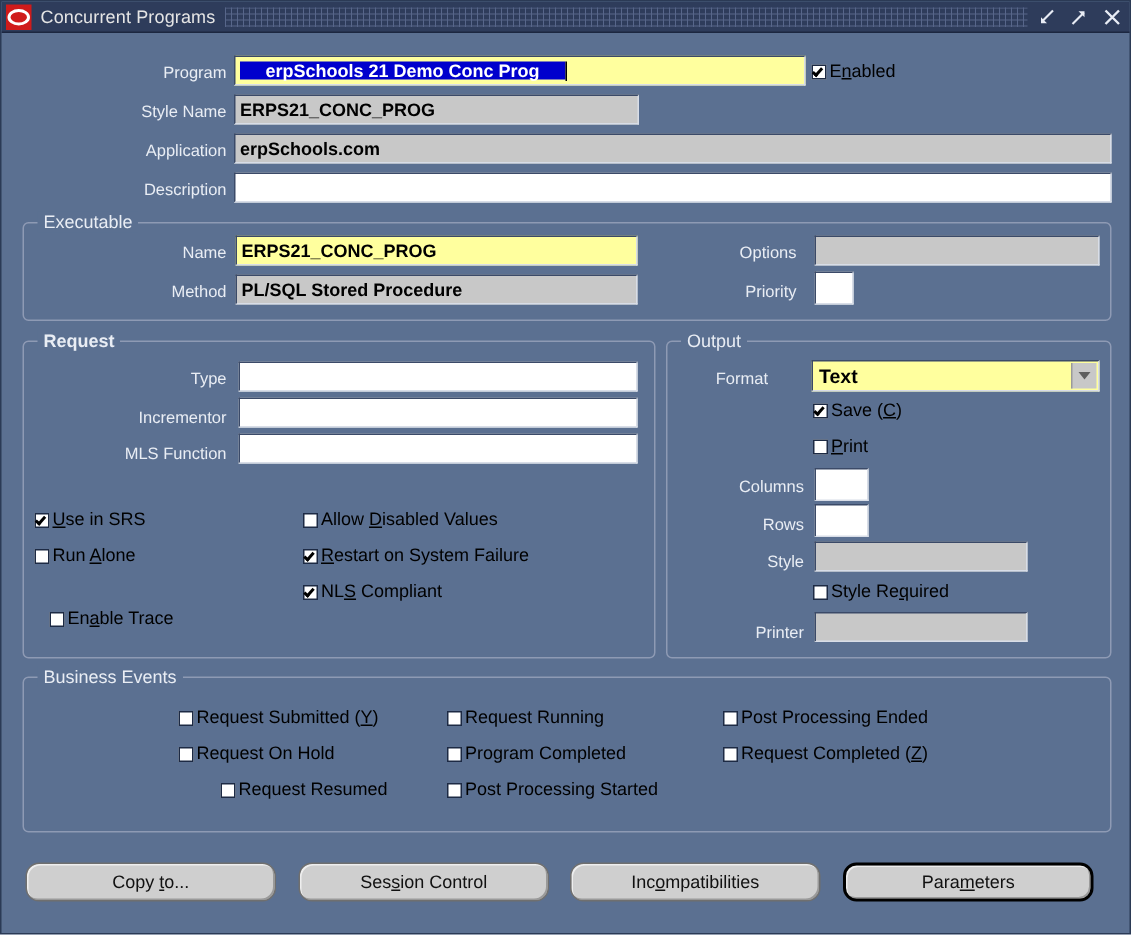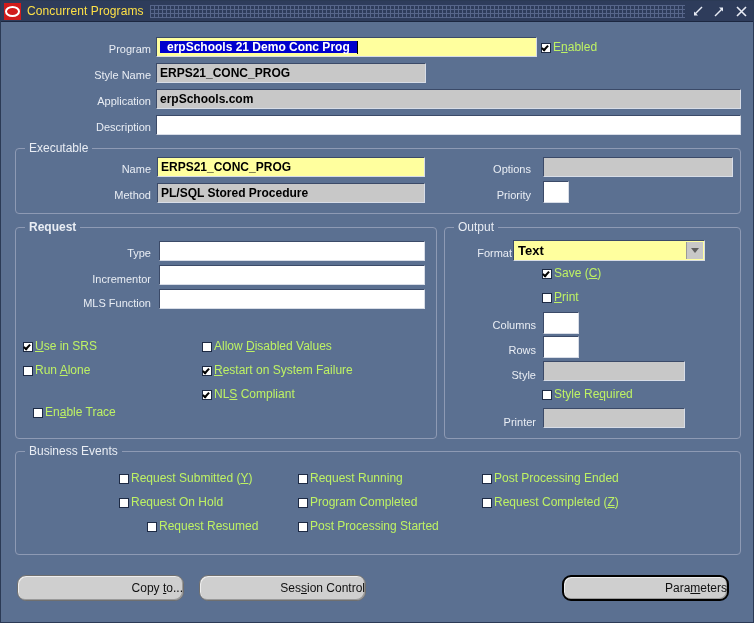--- a/index.html
+++ b/index.html
@@ -39,21 +39,21 @@
     display: flex; align-items: center; justify-content: center;
     flex: none;
   }
   .app-logo .oval {
     width: 11px; height: 7px;
     border: 2px solid #ffffff;
     border-radius: 50%;
     background: #d01b1b;
   }
   .title-text {
-    color: #fde047;
+    color: #e5e5e5;
     font-size: 12px;
     margin-left: 6px;
     white-space: nowrap;
     letter-spacing: .1px;
     flex: none;
   }
   .title-fill {
     flex: 1 1 auto;
     height: 13px;
     margin: 0 6px;
@@ -109,21 +109,21 @@
     border-bottom: 1px solid #d8dde7;
     overflow: hidden;
   }
   .fld.yellow { background: #ffff9e; }
   .fld.grey   { background: #c8c8c8; }
   .fld.white  { background: #ffffff; }
 
   .sel-text {
     background: #0000cd;
     color: #ffffff;
-    padding: 0 7px;
+    padding: 0 17px;
   }
   .caret {
     display: inline-block;
     width: 1px;
     height: 13px;
     background: #000;
     margin-left: 0px;
   }
 
   
@@ -167,21 +167,21 @@
     content: "";
     position: absolute;
     left: 1px; top: 0px;
     width: 4px; height: 7px;
     border: solid #000;
     border-width: 0 2px 2px 0;
     transform: rotate(42deg);
     box-sizing: border-box;
   }
   .cb .ctext {
-    color: #bef264;
+    color: #000000;
     font-size: 12px;
     line-height: 13px;
   }
   u { text-decoration: underline; }
 
   
   .select {
     position: absolute;
     box-sizing: border-box;
     background: #ffff9e;
@@ -224,21 +224,21 @@
   .btn {
     position: absolute;
     box-sizing: border-box;
     background: #cfcfcf;
     border: 1px solid #6f6f6f;
     border-radius: 9px;
     color: #111;
     font-size: 12px;
     display: flex;
     align-items: center;
-    justify-content: flex-end;
+    justify-content: center;
     cursor: pointer;
     box-shadow: inset 1px 1px 0 #eeeeee, inset -1px -1px 0 #9a9a9a;
   }
   .btn.focused {
     border: 2px solid #000000;
   }
 </style>
 </head>
 <body>
 
@@ -354,21 +354,21 @@
   </div>
   <div class="cb" style="left:201px; top:387px;">
     <span class="box checked"></span>
     <span class="ctext">NL<u>S</u> Compliant</span>
   </div>
 
   <div class="group" style="left:443px; top:226px; width:297px; height:212px;">
     <div class="gtitle">Output</div>
   </div>
   <div class="lbl" style="left:426px; top:245px; width:85px;">Format</div>
-  <div class="select" style="left:512px; top:239px; width:192px; height:21px;justify-content:space-between;">
+  <div class="select" style="left:540px; top:239px; width:192px; height:21px;justify-content:space-between;">
     <span class="sval">Text</span>
     <span class="arrow"></span>
   </div>
   <div class="cb" style="left:541px; top:266px;">
     <span class="box checked"></span>
     <span class="ctext">Save (<u>C</u>)</span>
   </div>
   <div class="cb" style="left:541px; top:290px;">
     <span class="box"></span>
     <span class="ctext"><u>P</u>rint</span>
@@ -429,17 +429,20 @@
     <span class="box"></span>
     <span class="ctext">Request Completed (<u>Z</u>)</span>
   </div>
 
   <div class="btn" style="left:16px; top:574px; width:167px; height:26px;">
     <span>Copy <u>t</u>o...</span>
   </div>
   <div class="btn" style="left:198px; top:574px; width:167px; height:26px;">
     <span>Ses<u>s</u>ion Control</span>
   </div>
+  <div class="btn" style="left:379px; top:574px; width:167px; height:26px;">
+    <span>Inc<u>o</u>mpatibilities</span>
+  </div>
   <div class="btn focused" style="left:561px; top:574px; width:167px; height:26px;">
     <span>Para<u>m</u>eters</span>
   </div>
 
 </div>
 
 </body></html>

